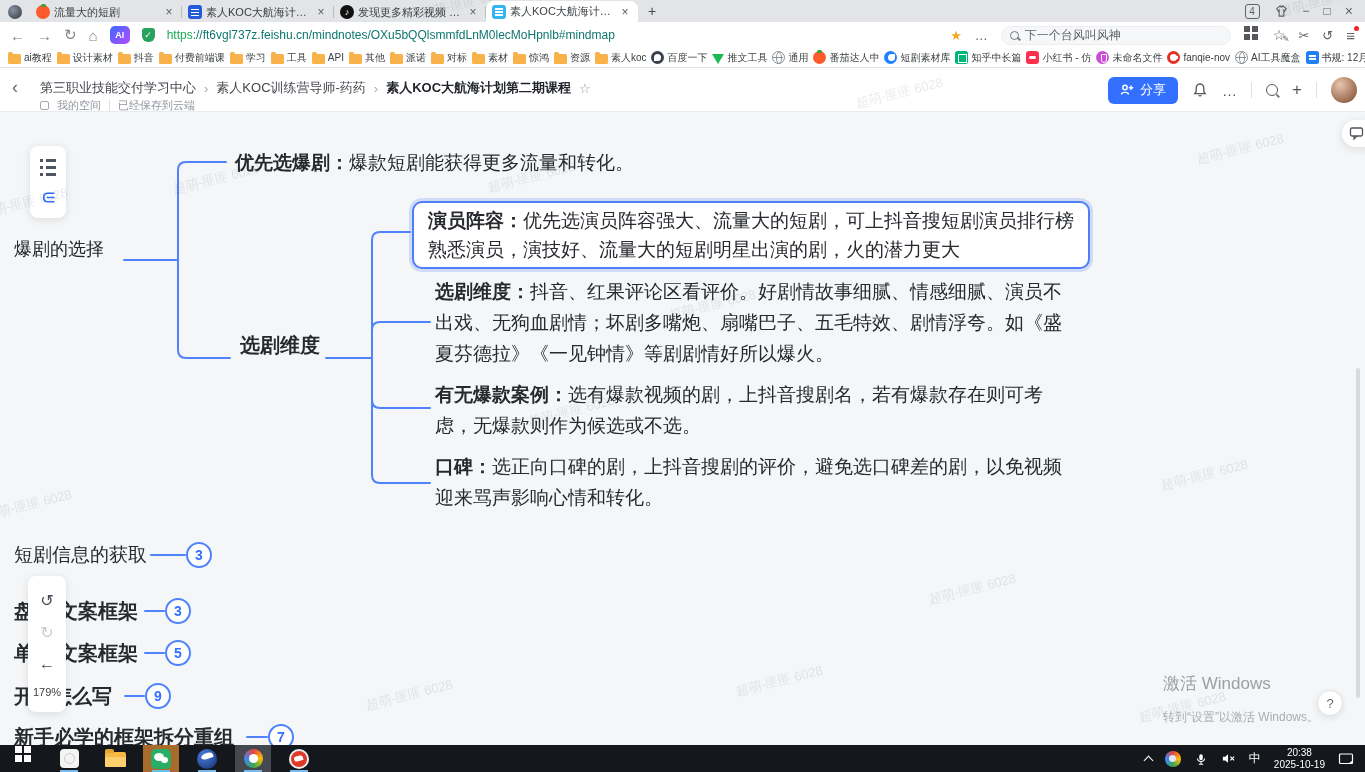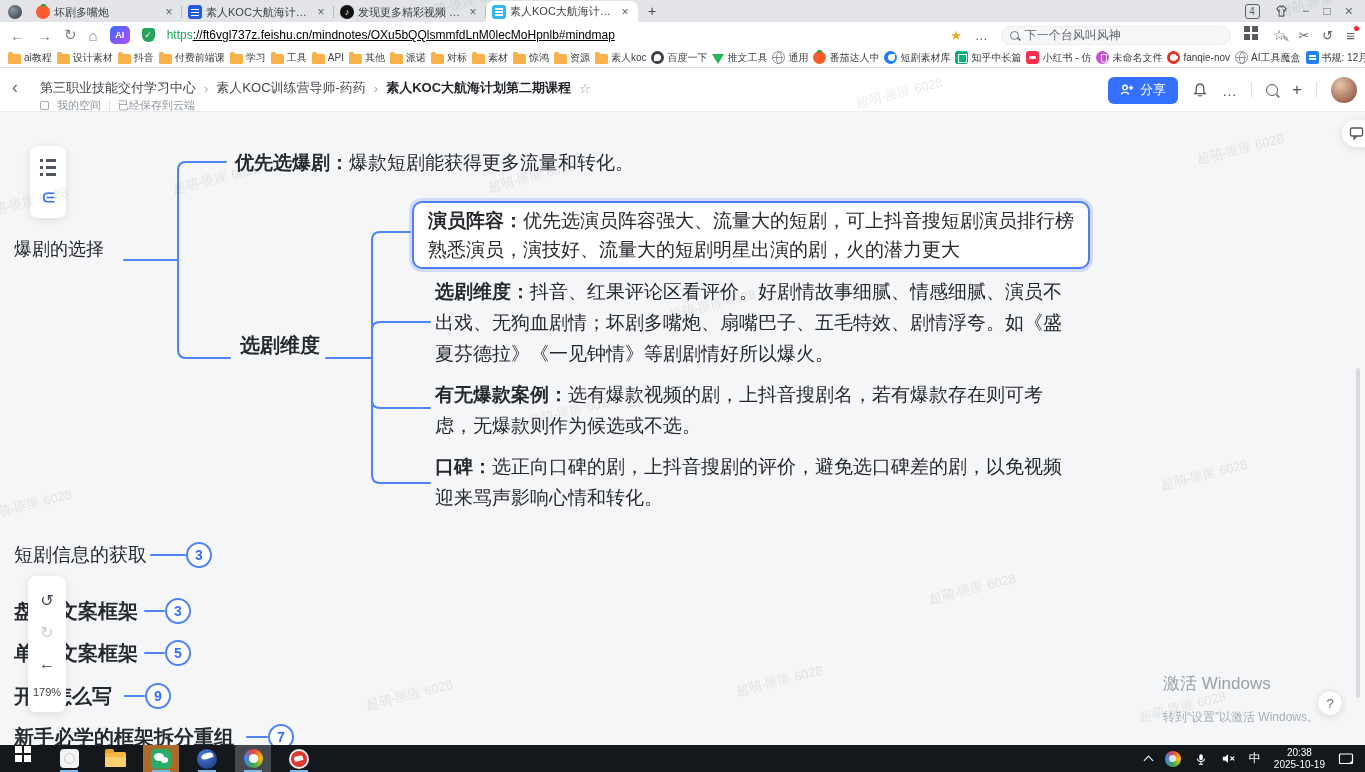--- a/index.html
+++ b/index.html
@@ -29,21 +29,21 @@
   .wc { font-size:12px; }
   .wc-close { font-size:14px; }
 
   
   .toolbar { position:absolute; top:22px; left:0; width:1365px; height:26px; background:#fff; display:flex; align-items:center; padding:0 10px; gap:12px; }
   .nav-glyph { font-size:15px; color:#80868b; }
   .ai-btn { width:20px; height:18px; border-radius:5px; background:linear-gradient(135deg,#3a6bff,#b44bff); color:#fff; font-size:9px; font-weight:bold; display:flex; align-items:center; justify-content:center; }
   .shield { width:13px; height:14px; background:#27a35f; border-radius:3px 3px 6px 6px; color:#fff; font-size:9px; display:flex; align-items:center; justify-content:center; }
   .url { font-size:12px; white-space:nowrap; overflow:hidden; max-width:560px; }
   .url .scheme { color:#1ba954; }
-  .url .rest { color:#000000;text-decoration:underline; }
+  .url .rest { color:#0f766e; }
   .toolbar-right { margin-left:auto; display:flex; align-items:center; gap:13px; }
   .fav-star { color:#f5a623; font-size:13px; }
   .more-dots { color:#5f6368; font-size:13px; }
   .searchbox { width:230px; height:19px; background:#f6f7f9; border:1px solid #ebedf0; border-radius:10px; display:flex; align-items:center; padding:0 8px; gap:6px; }
   .mag { width:9px; height:9px; border:1.5px solid #757a80; border-radius:50%; position:relative; flex:none; }
   .mag:after { content:""; position:absolute; width:4px; height:1.5px; background:#757a80; transform:rotate(45deg); right:-3px; bottom:-1px; }
   .search-query { font-size:12px; color:#5f6368; white-space:nowrap; }
   .grid-ic { width:6px; height:6px; background:#55595e; box-shadow:8px 0 0 #55595e, 0 8px 0 #55595e, 8px 8px 0 #55595e; margin:-6px 10px 6px 0; }
   .star-pencil { position:relative; color:#5f6368; font-size:14px; }
   .star-pencil .pencil { position:absolute; font-size:9px; right:-4px; bottom:-1px; }
@@ -154,21 +154,21 @@
 </style>
 </head>
 <body>
 
 <div class="screen">
 
   <div class="tabbar">
     <div class="browser-logo"></div>
     <div class="tab">
       <span class="fav fav-tomato"></span>
-      <span class="tab-title">坏剧多嘴炮</span>
+      <span class="tab-title">流量大的短剧</span>
       <span class="tab-close">×</span>
     </div>
     <div class="tab">
       <span class="fav fav-feishu-doc"></span>
       <span class="tab-title">素人KOC大航海计划第二期课</span>
       <span class="tab-close">×</span>
     </div>
     <div class="tab">
       <span class="fav fav-tiktok">♪</span>
       <span class="tab-title">发现更多精彩视频 - 抖音搜索</span>

